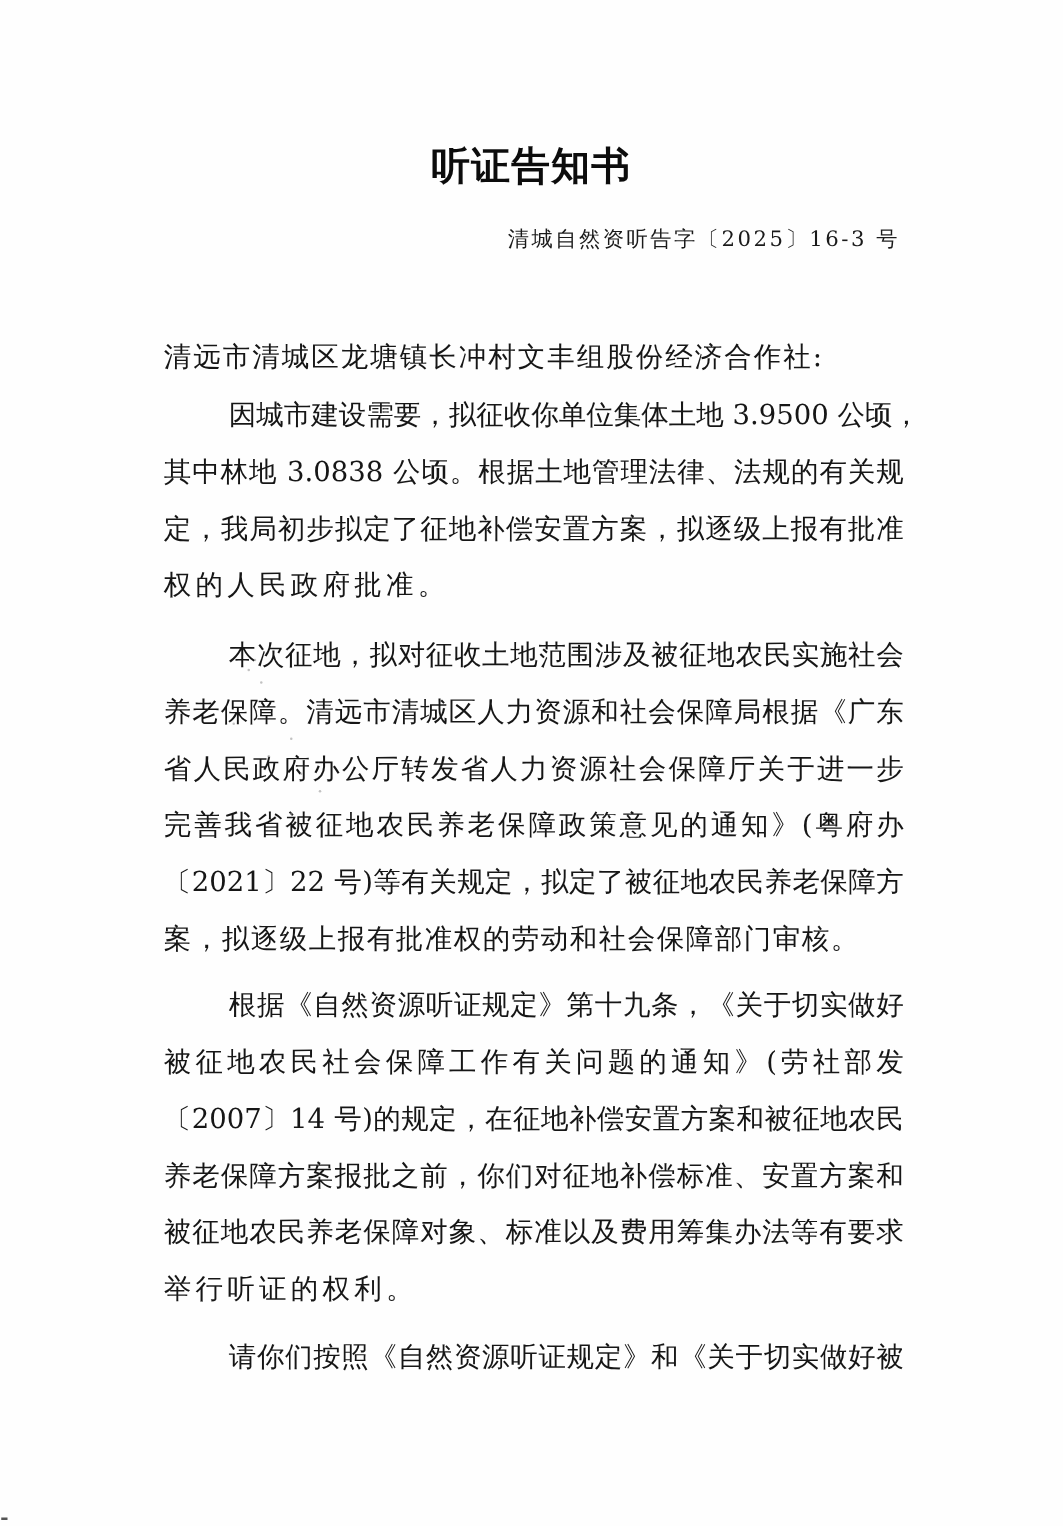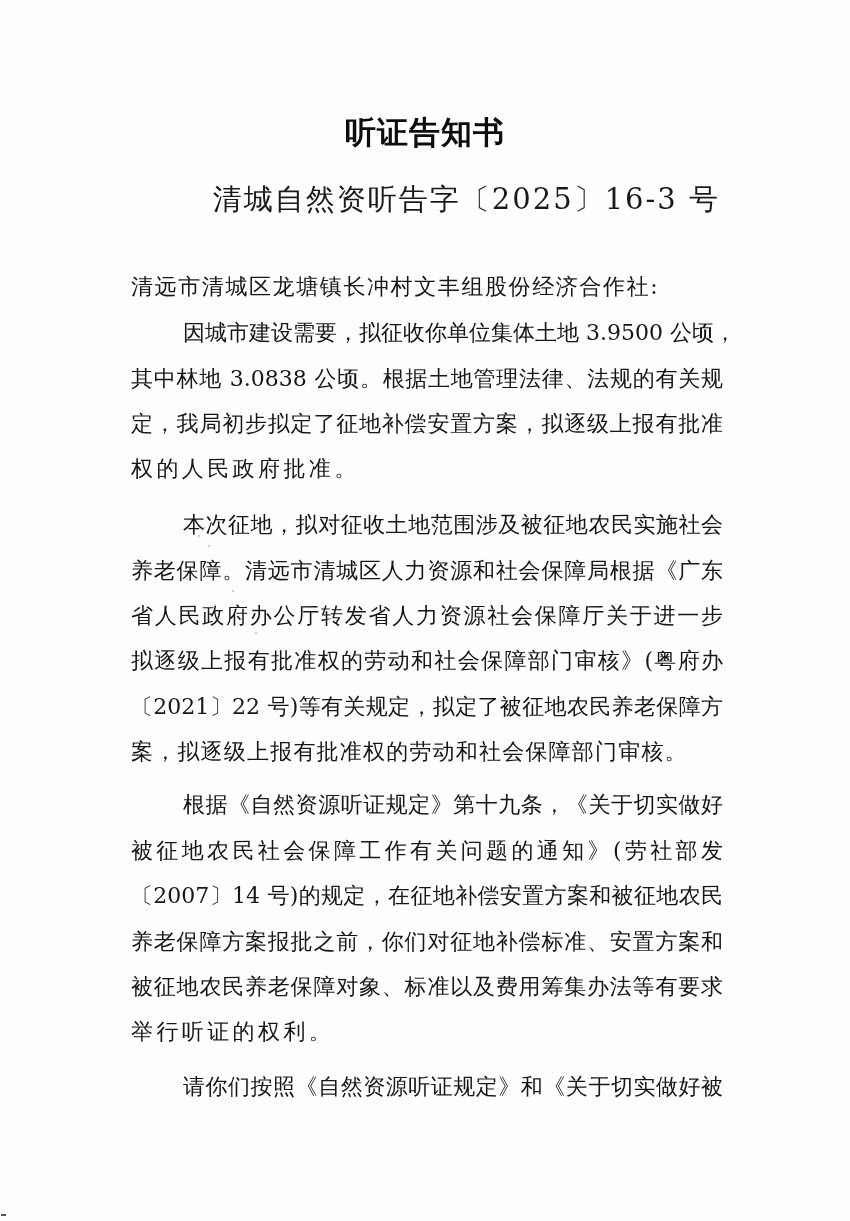--- a/index.html
+++ b/index.html
@@ -32,21 +32,21 @@
       font-weight: bold;
       font-size: 31px;
       letter-spacing: 1px;
       color: #0c0c0c;
       margin: 0;
     }
     .doc-number {
       position: absolute;
       right: 130px;
       top: 180px;
-      font-size: 29px;
+      font-size: 17px;
       letter-spacing: 2px;
       color: #1a1a1a;
       white-space: nowrap;
     }
     .body-text {
       position: absolute;
       left: 131px;
       width: 592px;
       top: 0;
     }
@@ -102,21 +102,21 @@
     <div class="line" style="top:272px; letter-spacing:1.6px;">清远市清城区龙塘镇长冲村文丰组股份经济合作社:</div>
 
     <div class="line indent justify" style="top:318px;">因城市建设需要，拟征收你单位集体土地 3.9500 公顷，</div>
     <div class="line justify" style="top:364px;">其中林地 3.0838 公顷。根据土地管理法律、法规的有关规</div>
     <div class="line justify" style="top:409px;">定，我局初步拟定了征地补偿安置方案，拟逐级上报有批准</div>
     <div class="line" style="top:454px;">权的人民政府批准。</div>
 
     <div class="line indent justify" style="top:510px;">本次征地，拟对征收土地范围涉及被征地农民实施社会</div>
     <div class="line justify" style="top:556px;">养老保障。清远市清城区人力资源和社会保障局根据《广东</div>
     <div class="line justify" style="top:601px;">省人民政府办公厅转发省人力资源社会保障厅关于进一步</div>
-    <div class="line justify" style="top:646px;">拟逐级上报有批准权的劳动和社会保障部门审核》(粤府办</div>
+    <div class="line justify" style="top:646px;">完善我省被征地农民养老保障政策意见的通知》(粤府办</div>
     <div class="line justify" style="top:692px;">〔2021〕22 号)等有关规定，拟定了被征地农民养老保障方</div>
     <div class="line" style="top:737px; letter-spacing:1.2px;">案，拟逐级上报有批准权的劳动和社会保障部门审核。</div>
 
     <div class="line indent justify" style="top:790px;">根据《自然资源听证规定》第十九条，《关于切实做好</div>
     <div class="line justify" style="top:836px;">被征地农民社会保障工作有关问题的通知》(劳社部发</div>
     <div class="line justify" style="top:881px;">〔2007〕14 号)的规定，在征地补偿安置方案和被征地农民</div>
     <div class="line justify" style="top:927px;">养老保障方案报批之前，你们对征地补偿标准、安置方案和</div>
     <div class="line justify" style="top:972px;">被征地农民养老保障对象、标准以及费用筹集办法等有要求</div>
     <div class="line" style="top:1017px;">举行听证的权利。</div>
 

